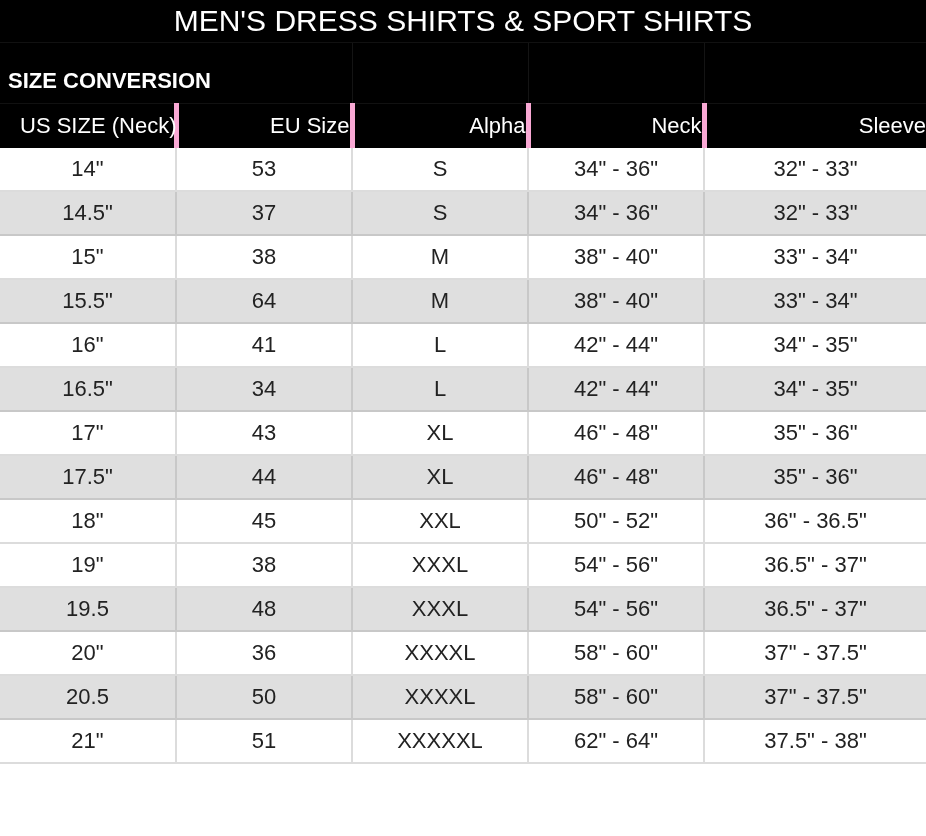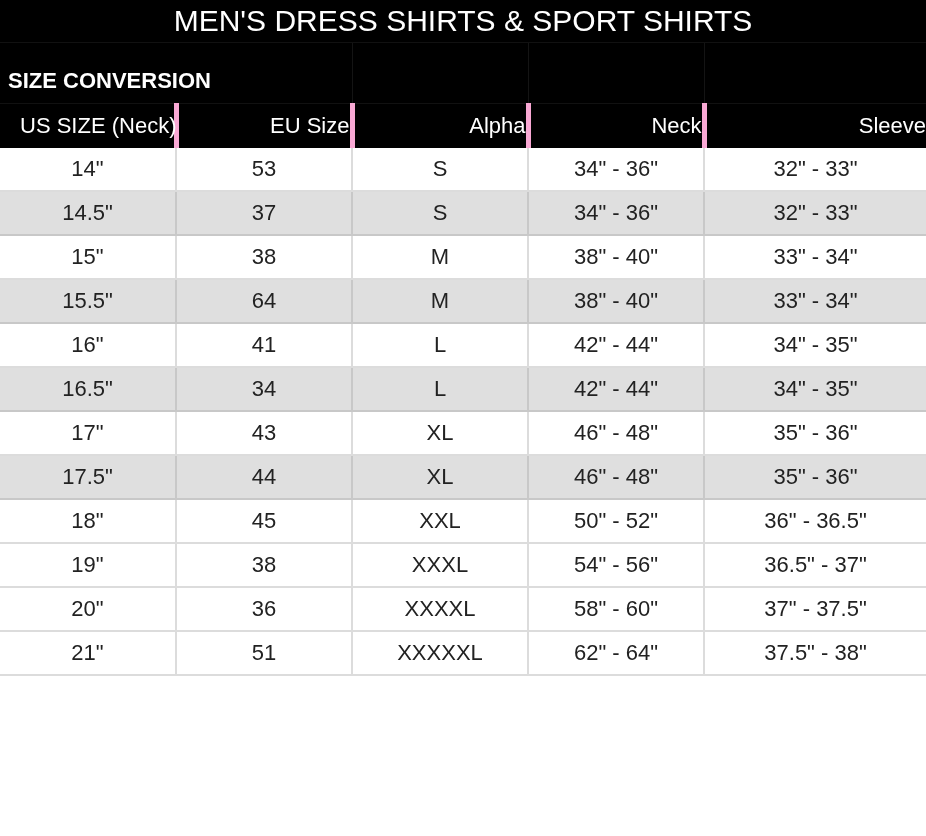--- a/index.html
+++ b/index.html
@@ -110,23 +110,37 @@
         <td>50" - 52"</td>
         <td>36" - 36.5"</td>
       </tr>
       <tr class="odd">
         <td>19"</td>
         <td>38</td>
         <td>XXXL</td>
         <td>54" - 56"</td>
         <td>36.5" - 37"</td>
       </tr>
+      <tr class="even">
+        <td>19.5</td>
+        <td>48</td>
+        <td>XXXL</td>
+        <td>54" - 56"</td>
+        <td>36.5" - 37"</td>
+      </tr>
       <tr class="odd">
         <td>20"</td>
         <td>36</td>
+        <td>XXXXL</td>
+        <td>58" - 60"</td>
+        <td>37" - 37.5"</td>
+      </tr>
+      <tr class="even">
+        <td>20.5</td>
+        <td>50</td>
         <td>XXXXL</td>
         <td>58" - 60"</td>
         <td>37" - 37.5"</td>
       </tr>
       <tr class="odd">
         <td>21"</td>
         <td>51</td>
         <td>XXXXXL</td>
         <td>62" - 64"</td>
         <td>37.5" - 38"</td>

